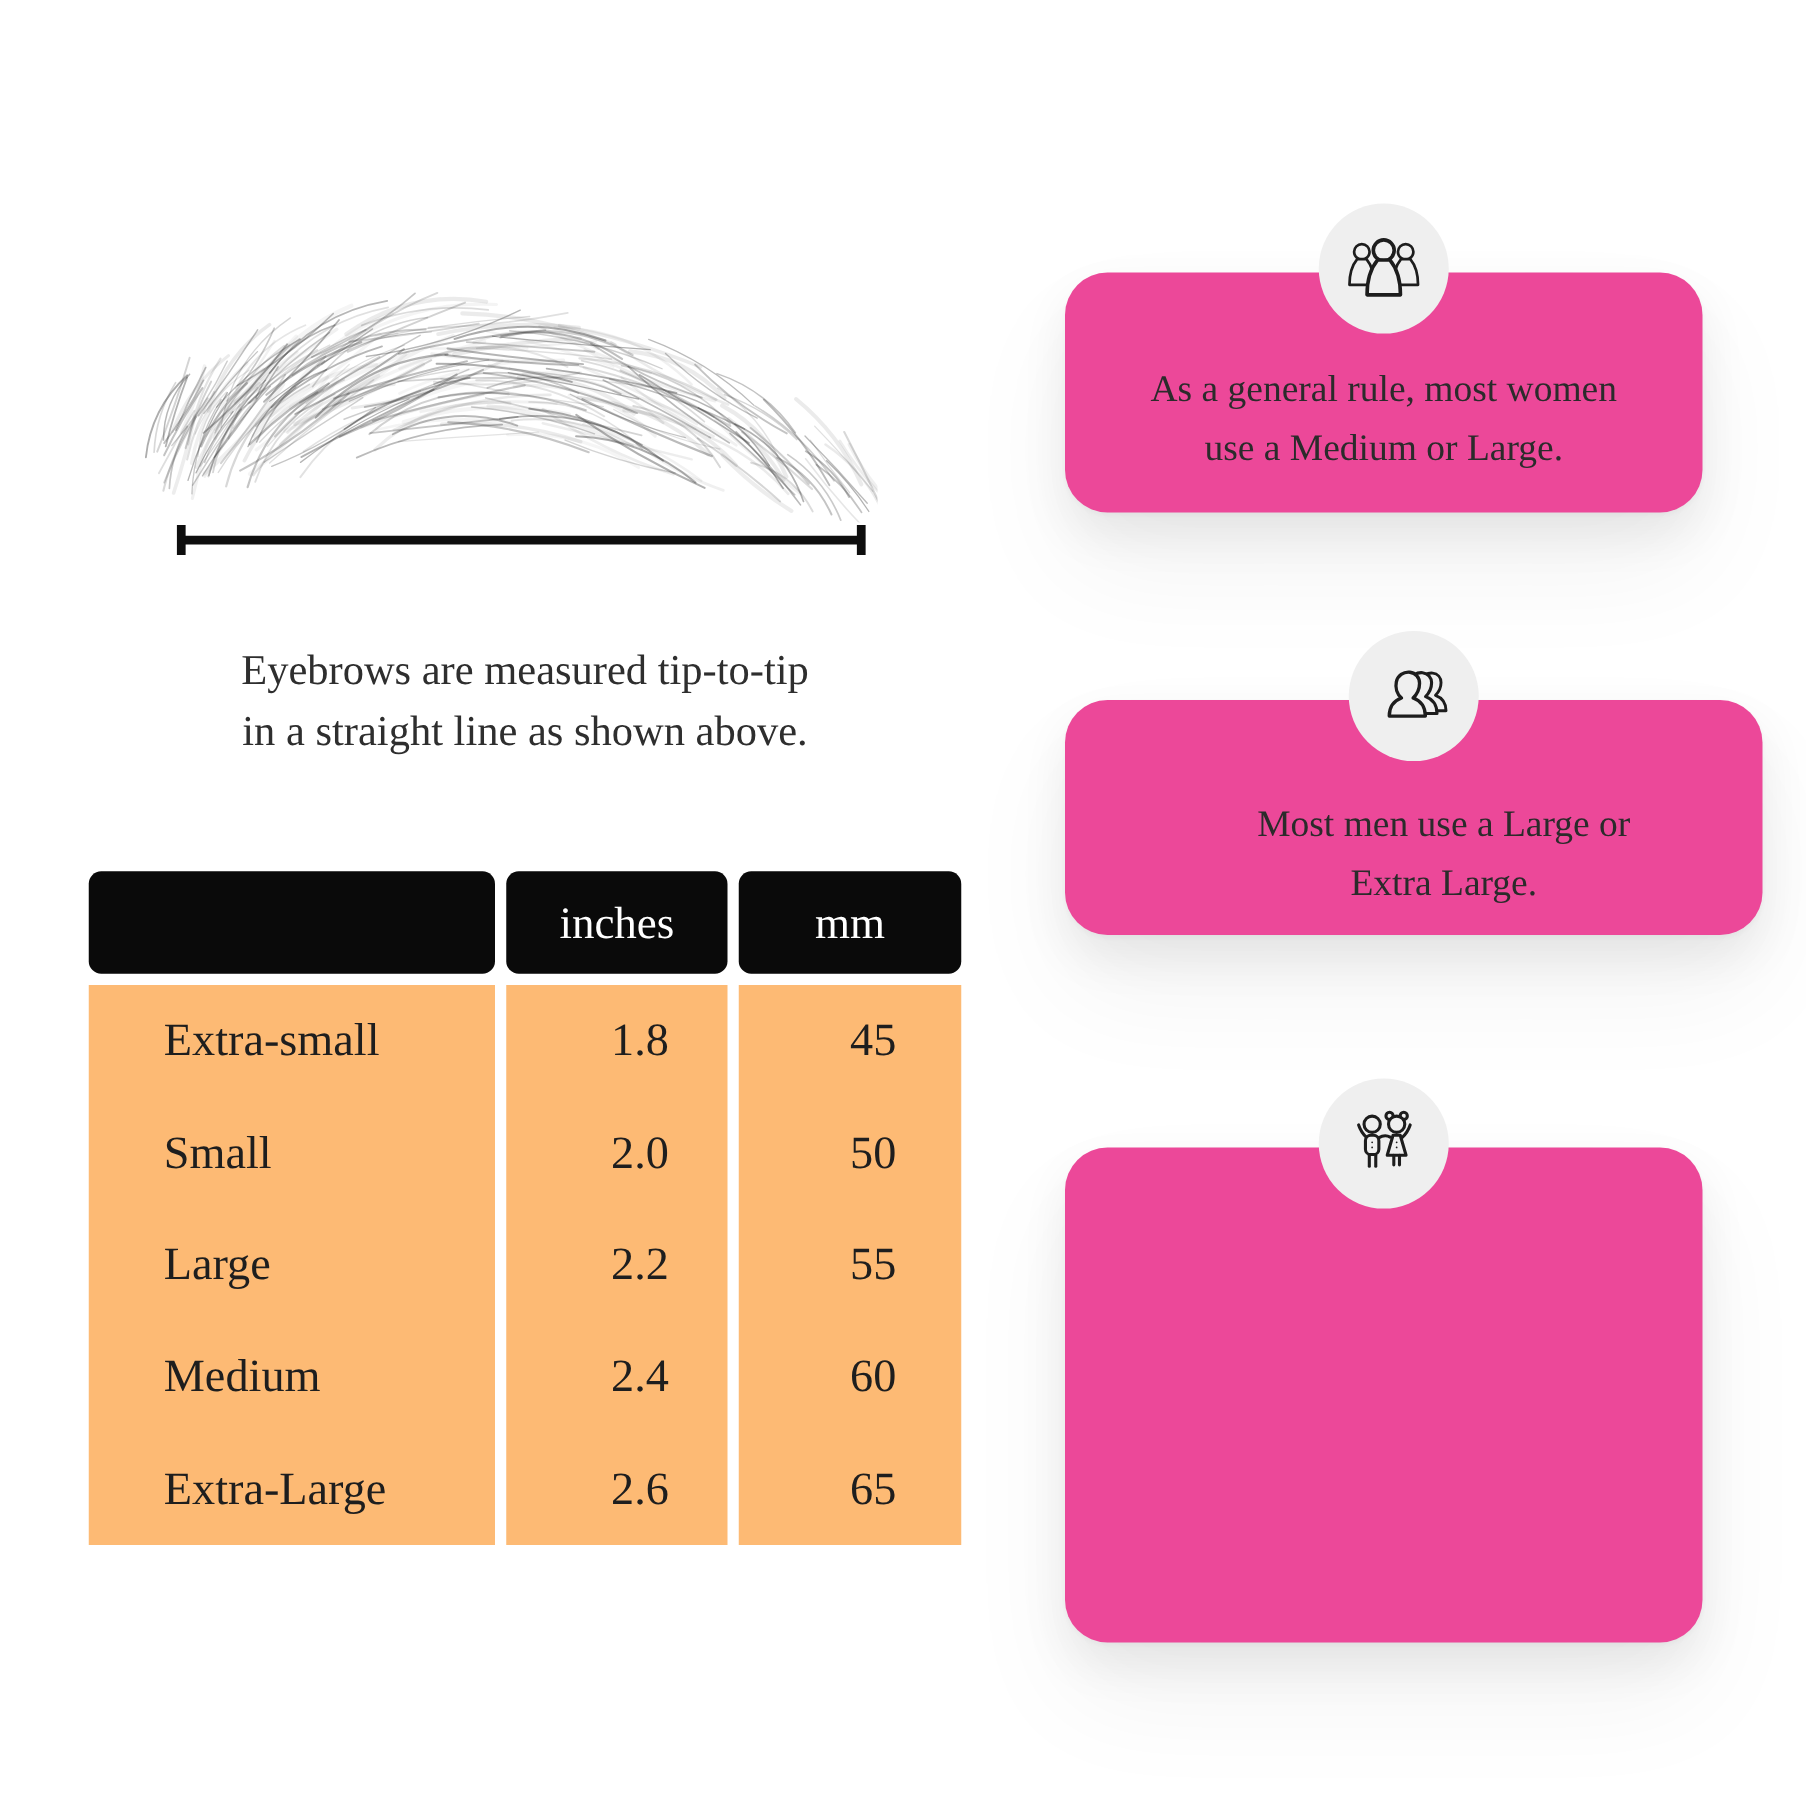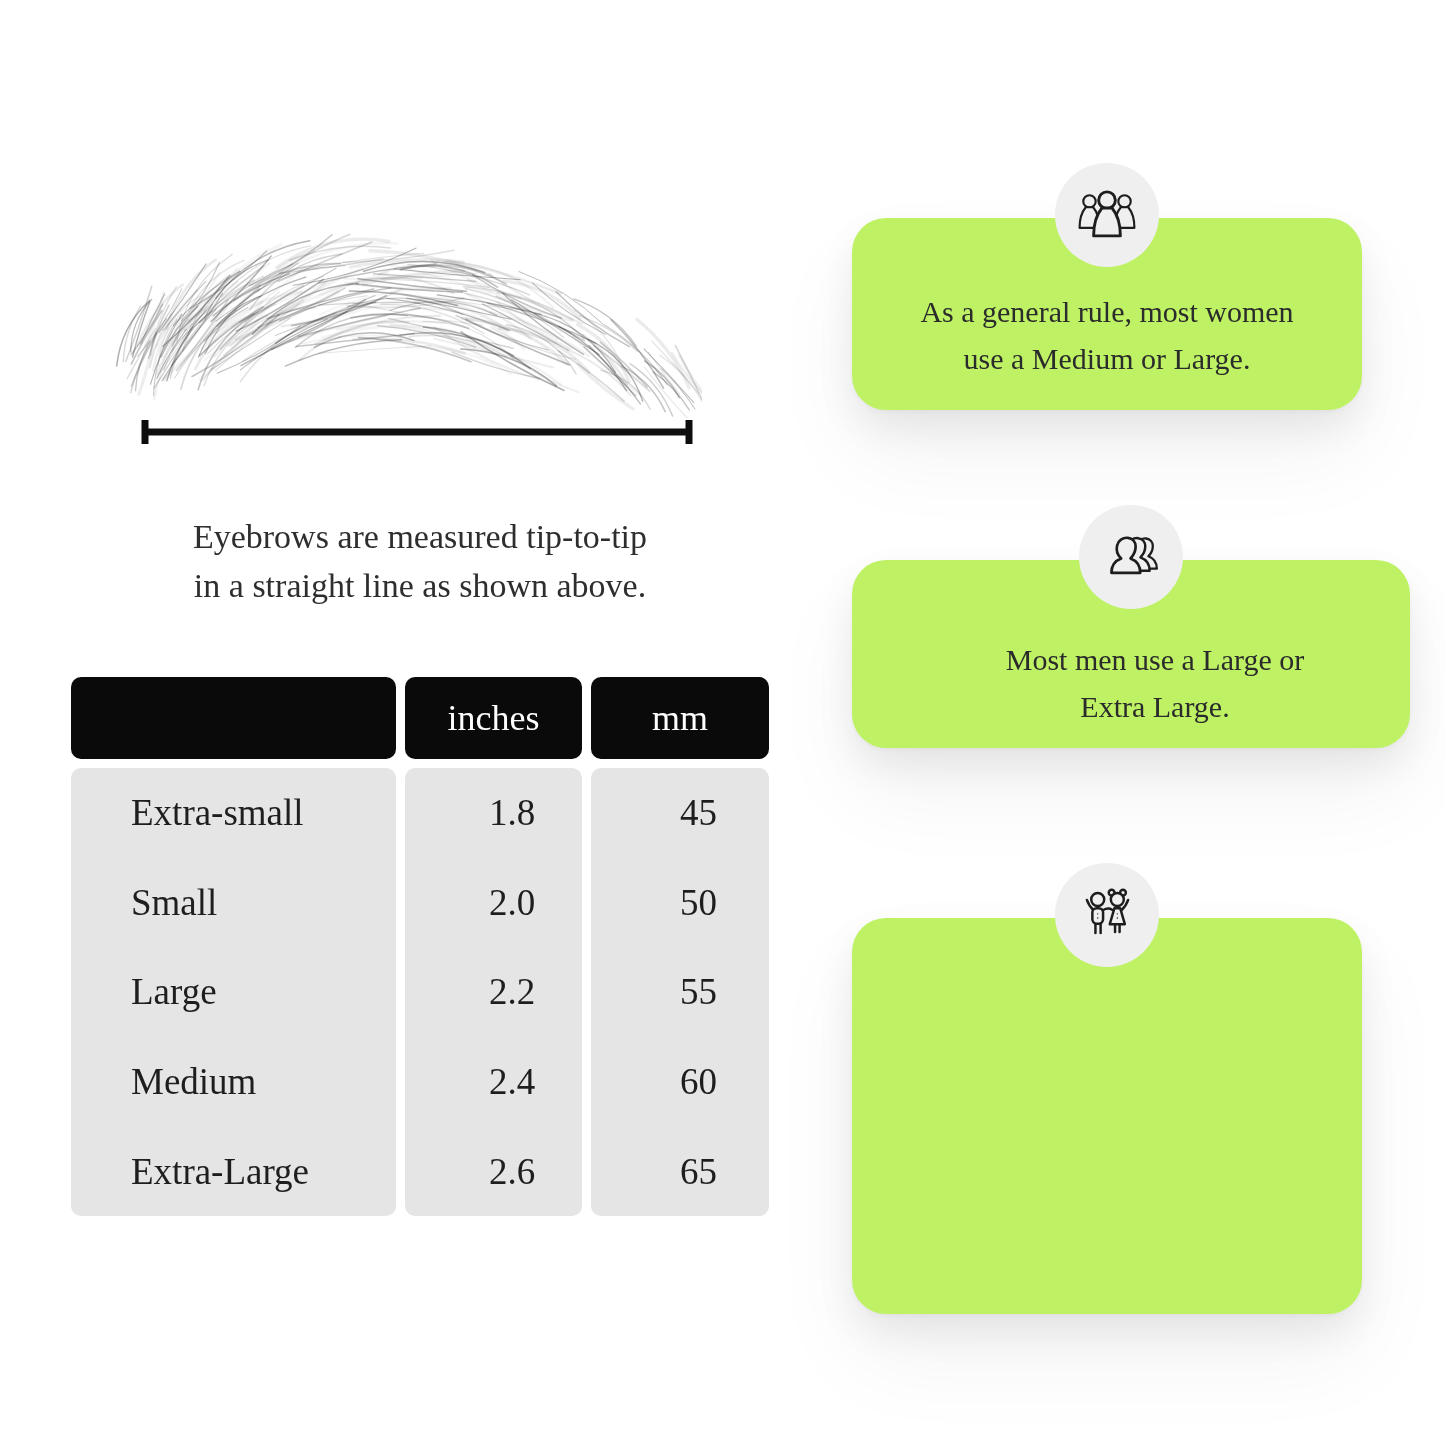--- a/index.html
+++ b/index.html
@@ -9,34 +9,34 @@
   }
   
   #brow-svg{position:absolute;left:112px;top:228px;width:590px;height:190px;}
   #measure-svg{position:absolute;left:141px;top:418px;width:552px;height:28px;}
   .caption{
     position:absolute;left:130px;top:512px;width:580px;
     font-size:34px;line-height:49px;text-align:center;color:#2e2e2e;
   }
   .caption span{display:block;}
   
-  .size-table{position:absolute;left:71px;top:677px;width:699px;text-align:right;}
+  .size-table{position:absolute;left:71px;top:697px;width:699px;text-align:right;}
   .tbl-head{display:grid;grid-template-columns:325px 177px 178px;column-gap:9px;}
   .head-cell{
     height:82px;background:#0a0a0a;border-radius:10px;color:#ffffff;
     display:flex;align-items:center;justify-content:center;font-size:36px;
   }
   .tbl-body{display:grid;grid-template-columns:325px 177px 178px;column-gap:9px;margin-top:9px;}
-  .tbl-col{background:#e5e5e5;border-radius:10px;height:448px;display:flex;flex-direction:column;}
+  .tbl-col{background:#fdba74;border-radius:0;height:448px;display:flex;flex-direction:column;}
   .cell{flex:1;display:flex;align-items:center;font-size:37px;color:#1e1e1e;}
   .cell.lbl{justify-content:flex-start;padding-left:60px;}
   .cell.num{justify-content:center;margin-left:37px;}
   
   .card{
-    position:absolute;left:852px;width:510px;background:#bef264;border-radius:34px;
+    position:absolute;left:852px;width:510px;background:#ec4899;border-radius:34px;
     box-shadow:0 2px 4px rgba(0,0,0,.03),0 18px 38px rgba(0,0,0,.07),0 45px 90px rgba(0,0,0,.05);
   }
   .badge{
     position:absolute;left:50%;top:0;transform:translate(-50%,-53%);
     width:104px;height:104px;border-radius:50%;background:#efefef;
     display:flex;align-items:center;justify-content:center;
   }
   .card-text{
     text-align:center;font-size:30px;line-height:47px;color:#2b2b2b;padding:0 26px;
   }

